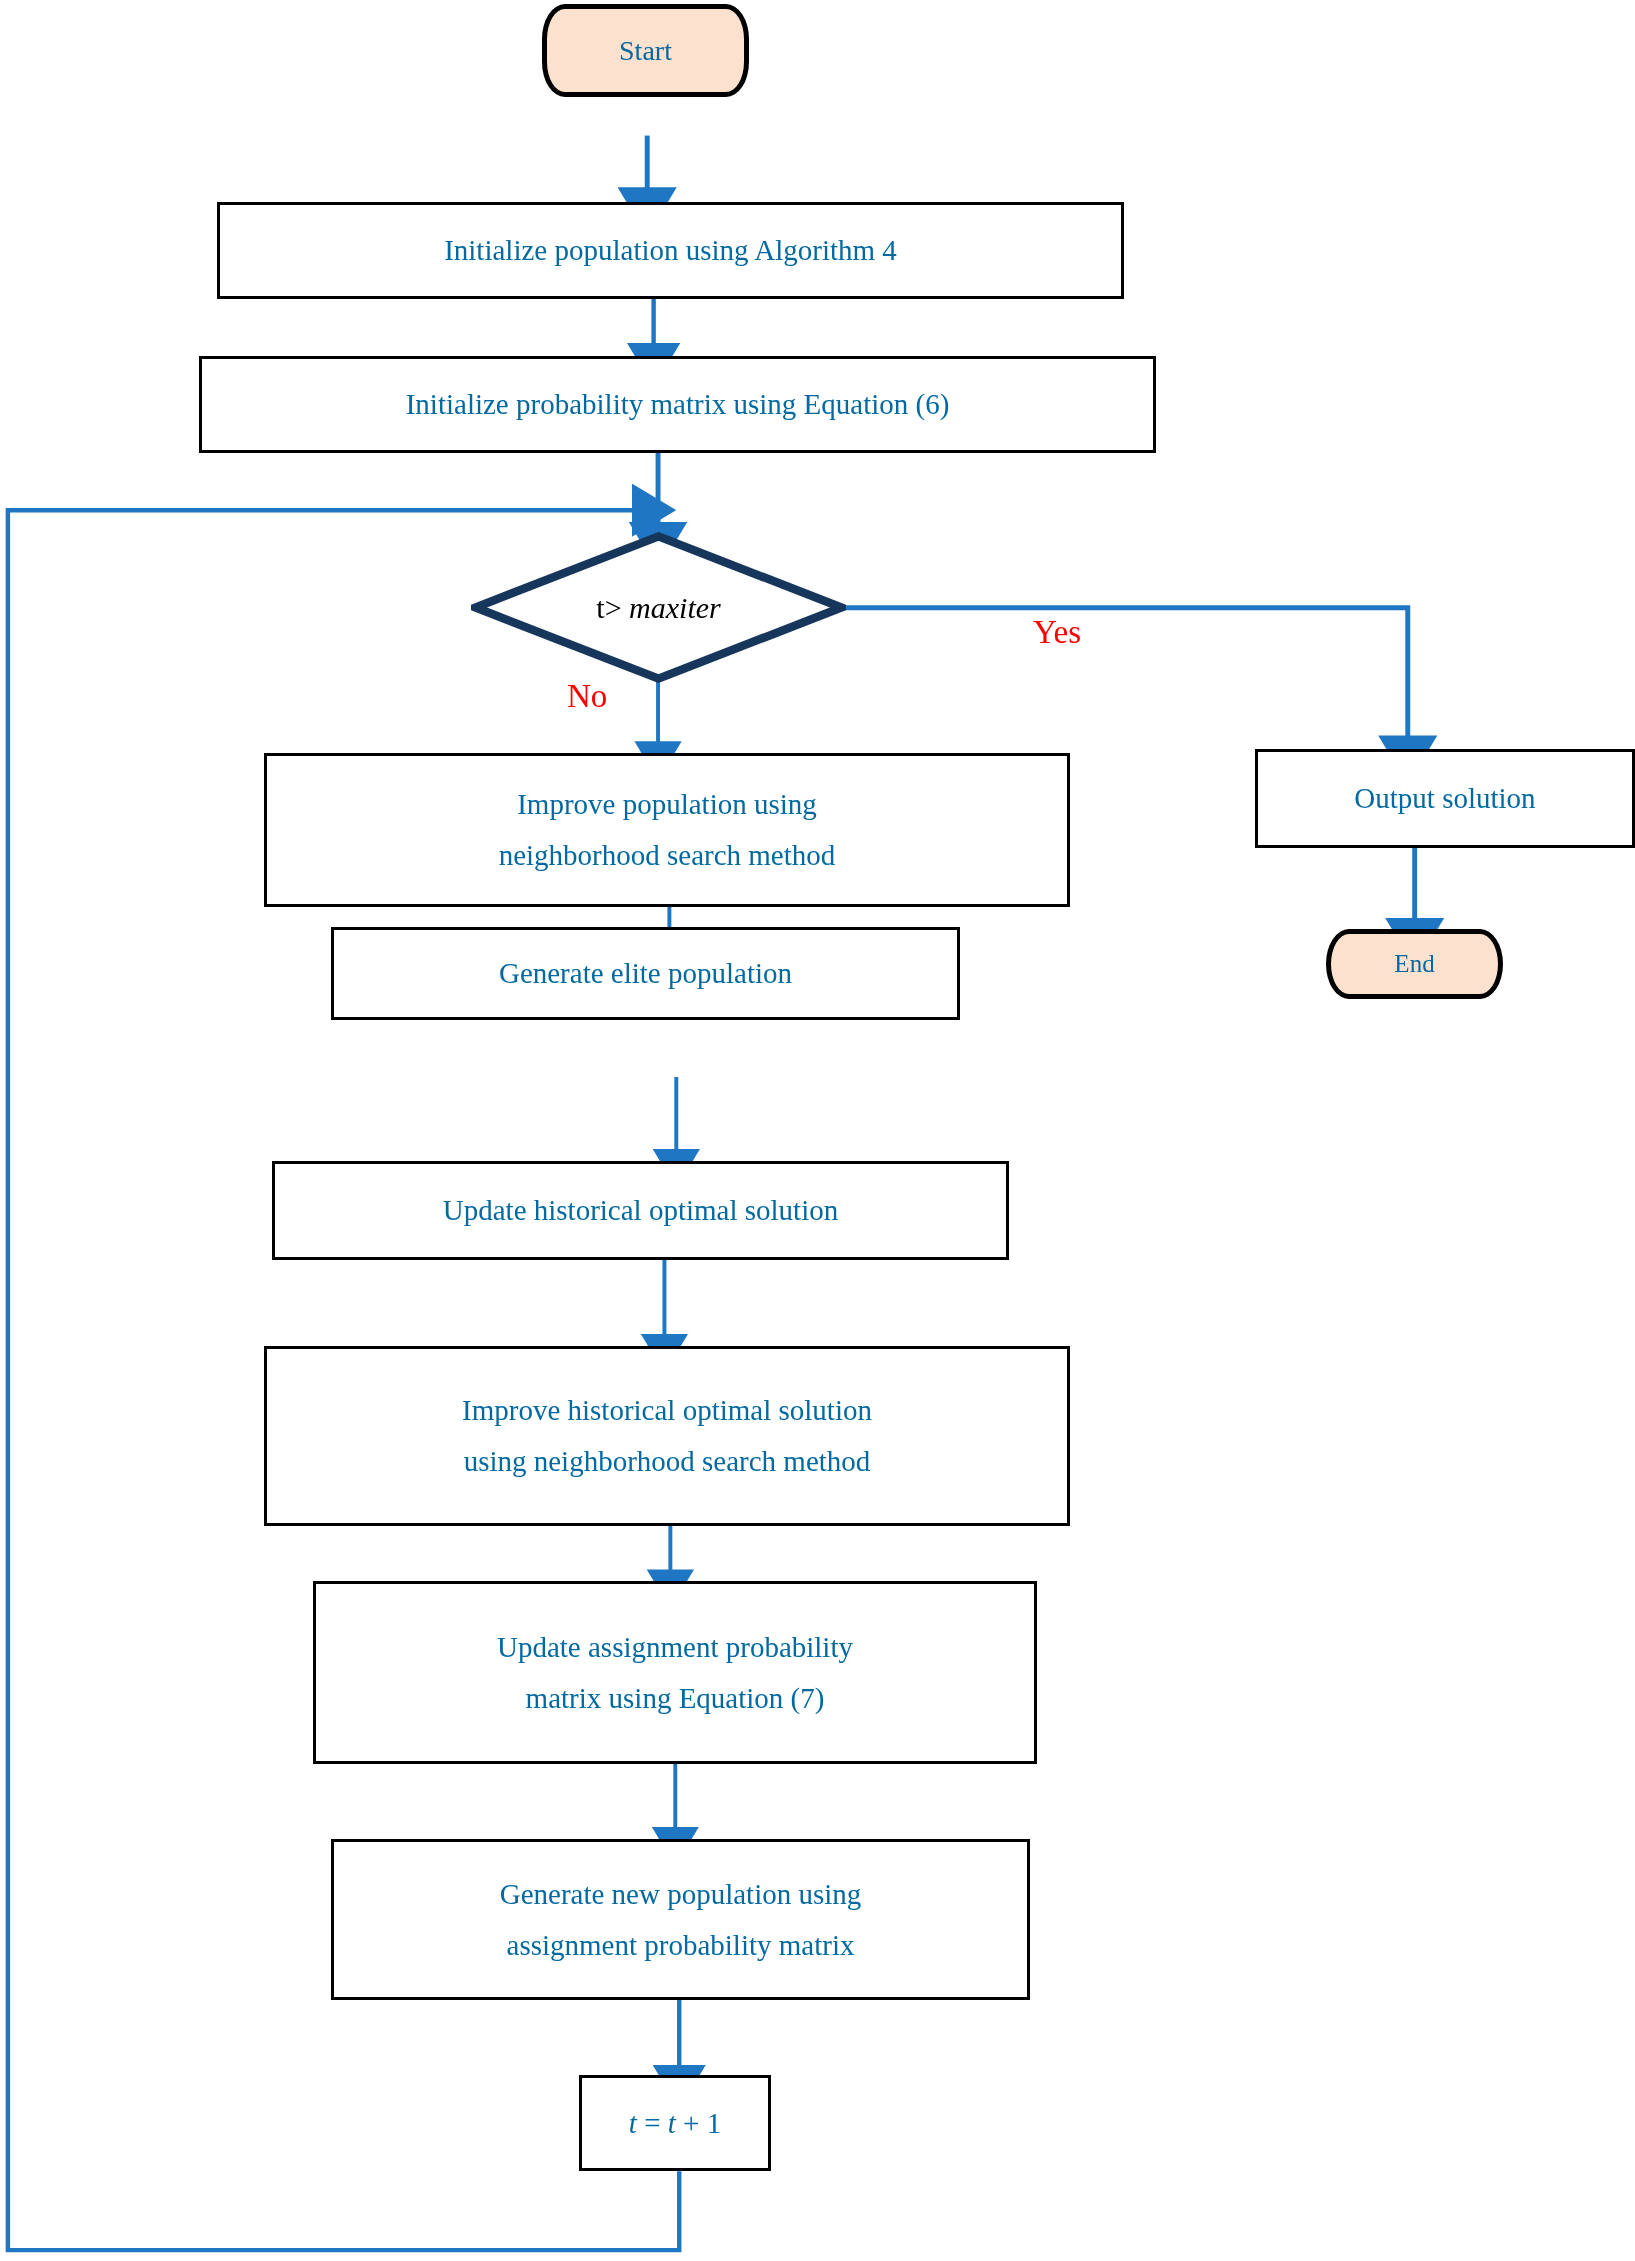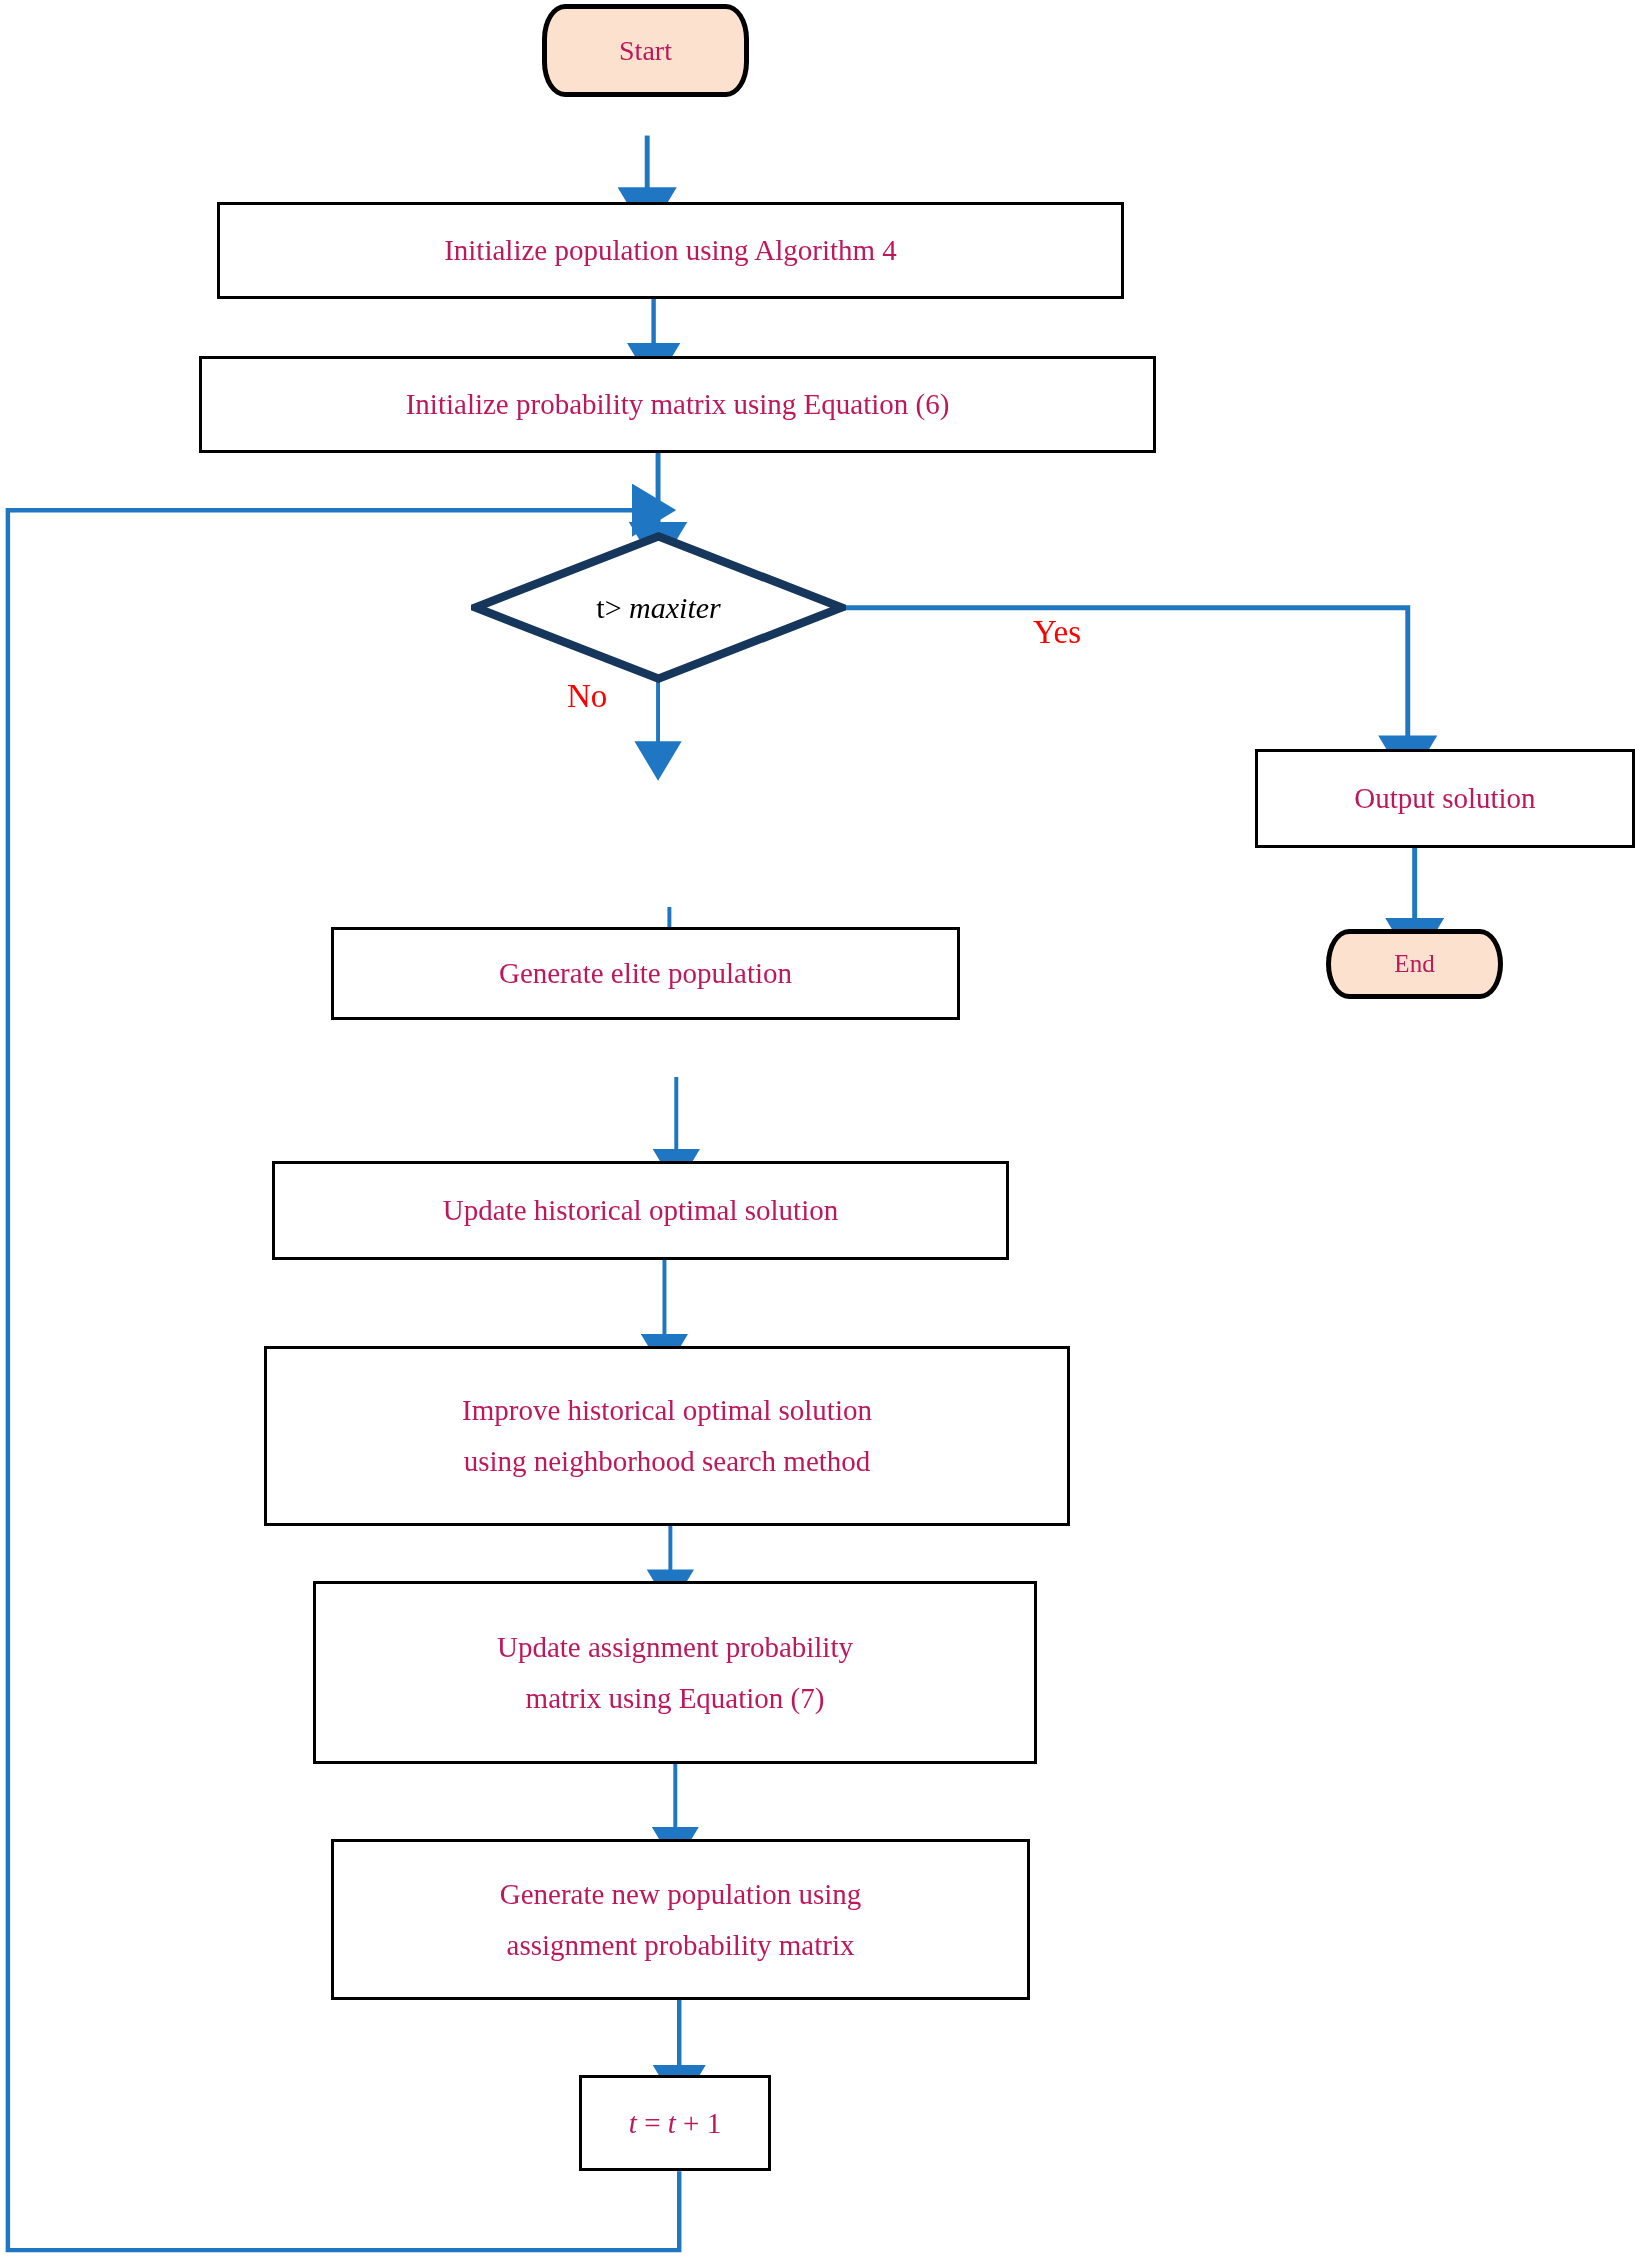--- a/index.html
+++ b/index.html
@@ -12,21 +12,21 @@
     font-family:"Liberation Serif", serif;
   }
   #wires{position:absolute;left:0;top:0;width:1635px;height:2261px;}
   .node{
     position:absolute;
     box-sizing:border-box;
     display:flex;
     align-items:center;
     justify-content:center;
     text-align:center;
-    color:#be185d;
+    color:#0369a1;
     font-family:"Liberation Serif", serif;
     line-height:1.75;
     z-index:5;
   }
   .proc{
     background:#ffffff;
     border:3.5px solid #000000;
     font-size:29px;
   }
   .term{
@@ -119,20 +119,24 @@
     </svg>
     <div class="diamond-label">
       <span>t&gt;</span>&nbsp;<span class="it">maxiter</span>
     </div>
   </div>
 
   <div class="edge-label" style="left:567px;top:678px;">No</div>
 
   <div class="edge-label" style="left:1033px;top:614px;">Yes</div>
 
+  <div class="node proc" style="left:264px;top:753px;width:806px;height:154px;flex-direction:column;">
+    <span>Improve population using</span>
+    <span>neighborhood search method</span>
+  </div>
 
   <div class="node proc" style="left:331px;top:927px;width:629px;height:93px;">
     <span>Generate elite population</span>
   </div>
 
   <div class="node proc" style="left:272px;top:1161px;width:737px;height:99px;">
     <span>Update historical optimal solution</span>
   </div>
 
   <div class="node proc" style="left:264px;top:1346px;width:806px;height:180px;flex-direction:column;">

